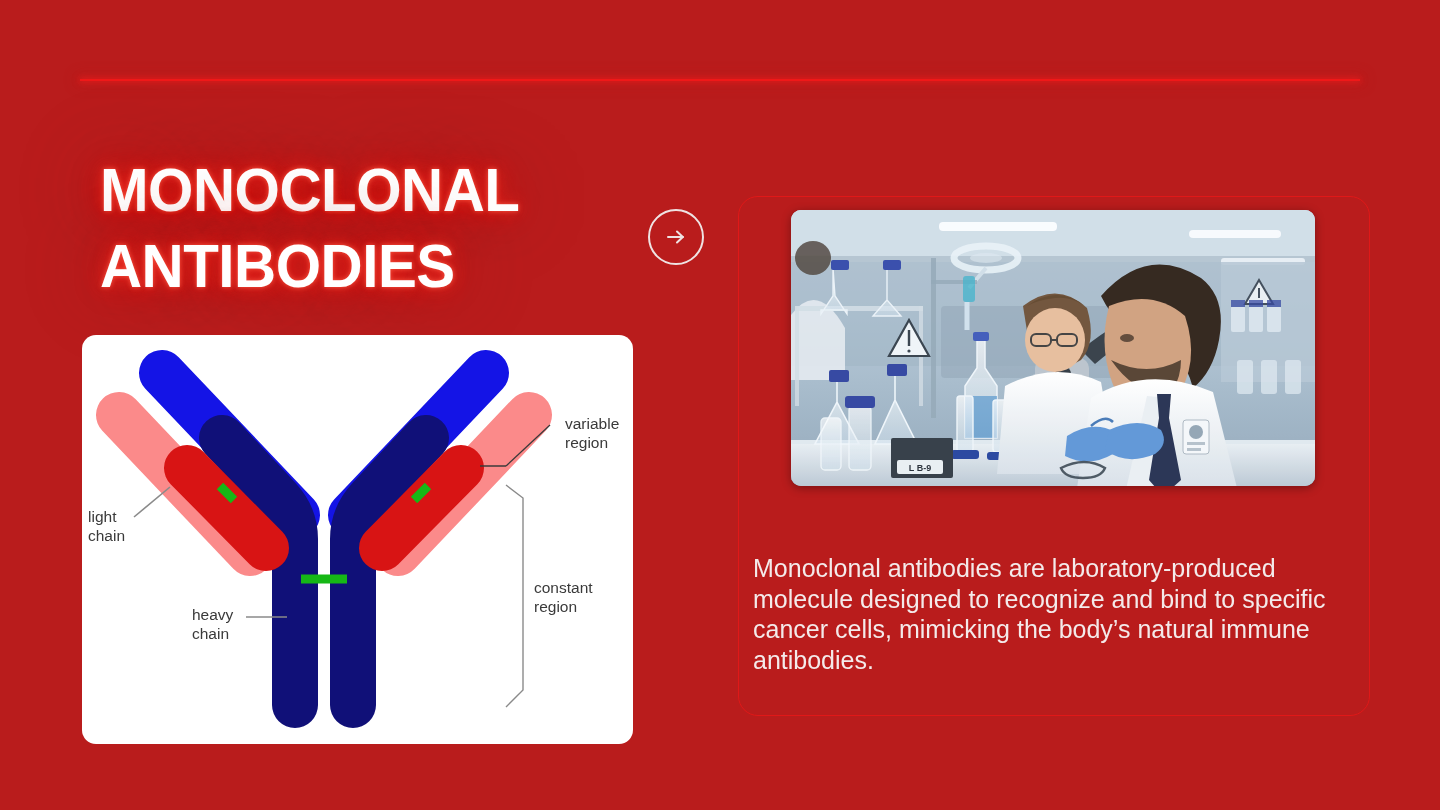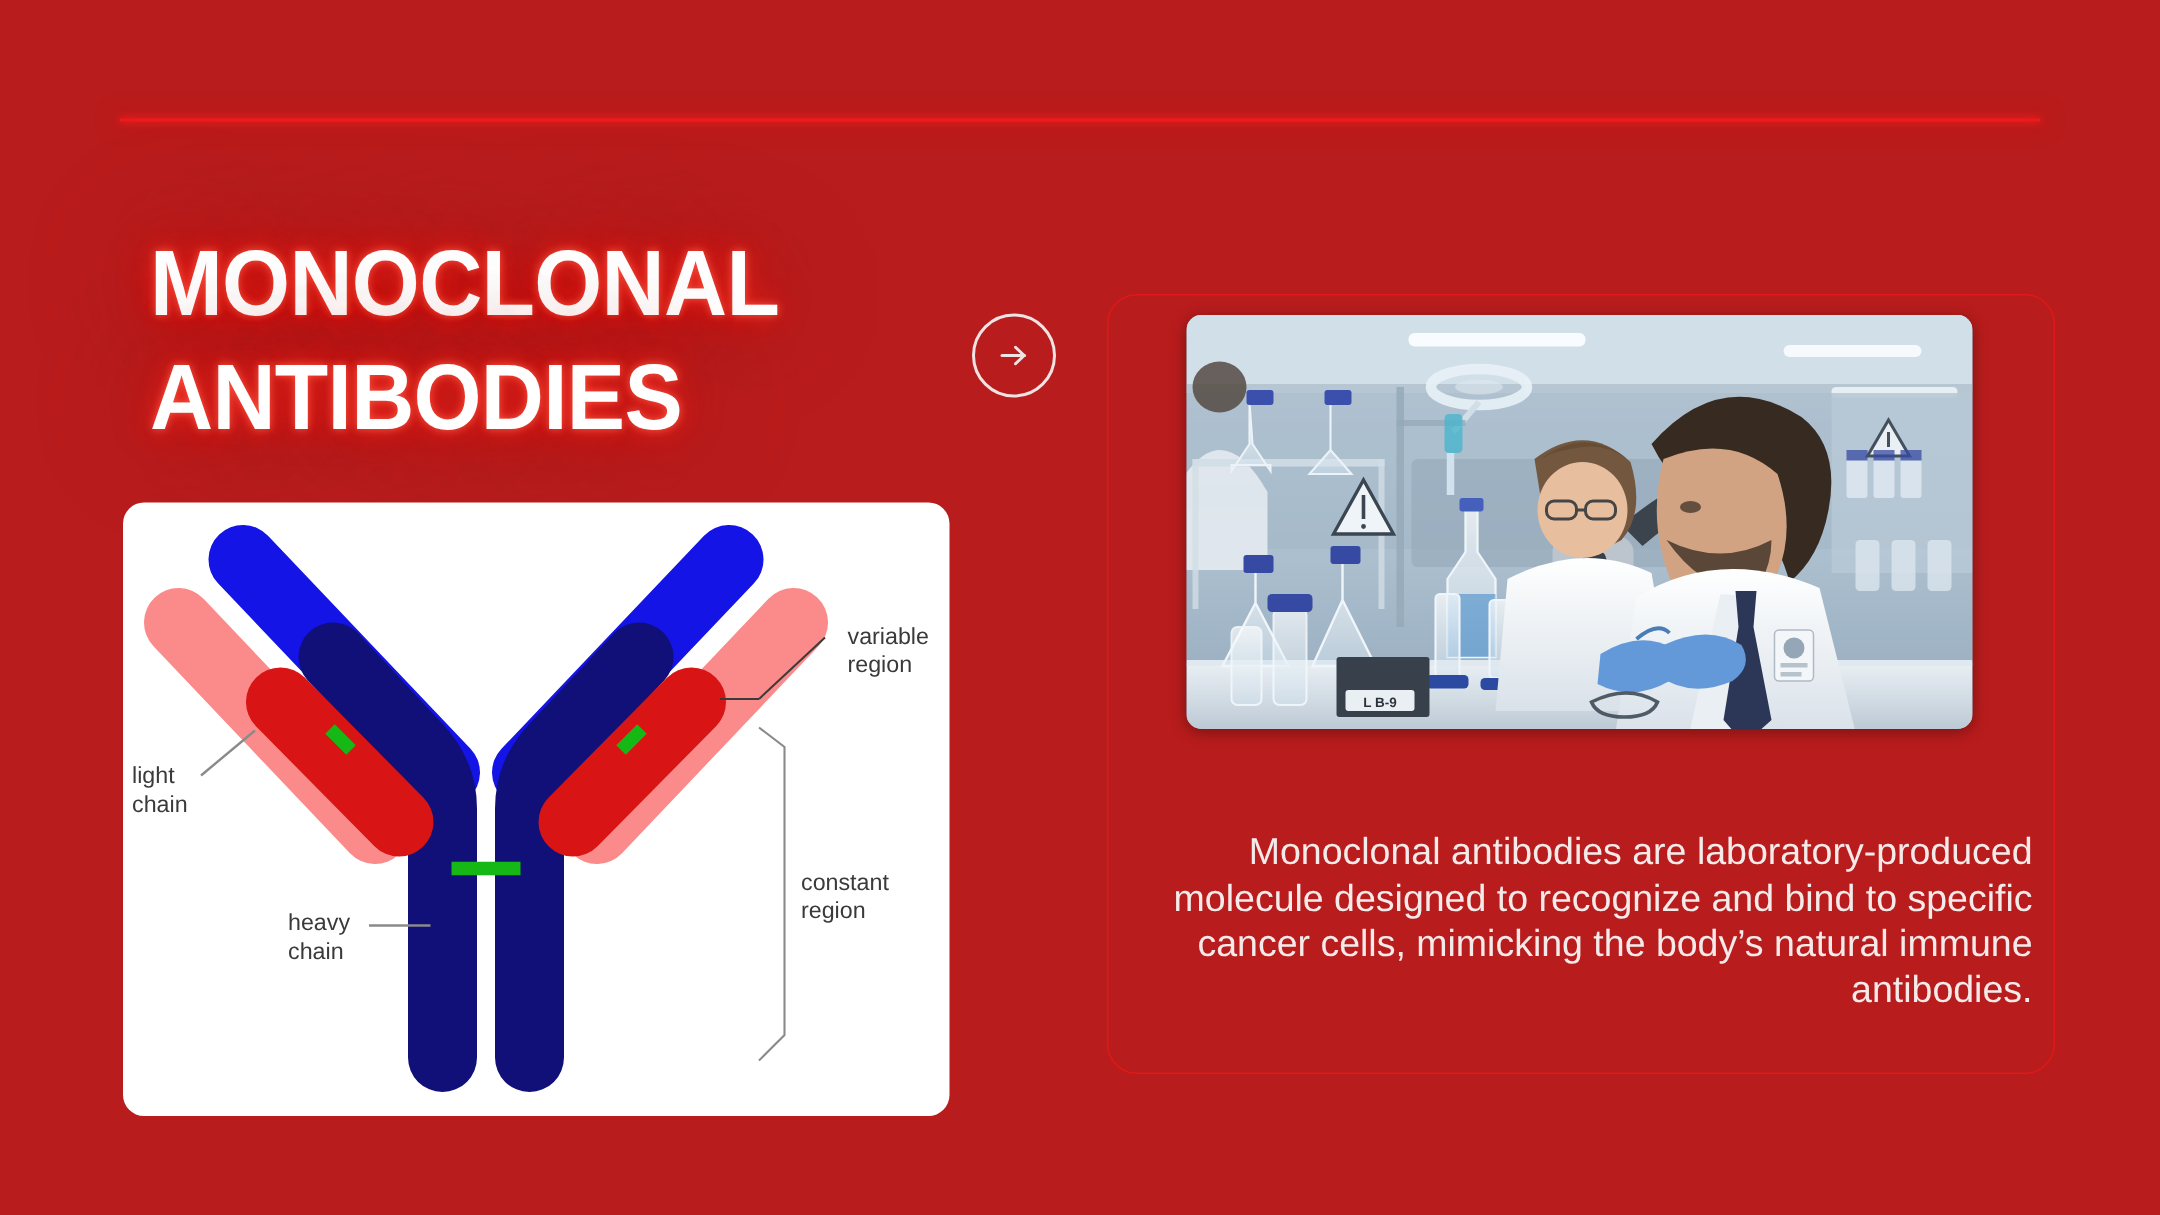--- a/index.html
+++ b/index.html
@@ -111,24 +111,24 @@
     overflow: hidden;
     background: #9fb4c6;
     box-shadow: 0 2px 10px rgba(0,0,0,.35);
     text-decoration: underline;
   }
   #lab-photo svg { display: block; }
 
   
   #caption {
     position: absolute;
-    left: 24px;
+    left: 14px;
     top: 331px;
     width: 592px;
-    text-align: right;
+    text-align: left;
     color: #f4eaea;
     font-family: "Liberation Sans", sans-serif;
     font-size: 25px;
     line-height: 30.5px;
   }
 </style>
 </head>
 <body>
 
 <div id="slide">

